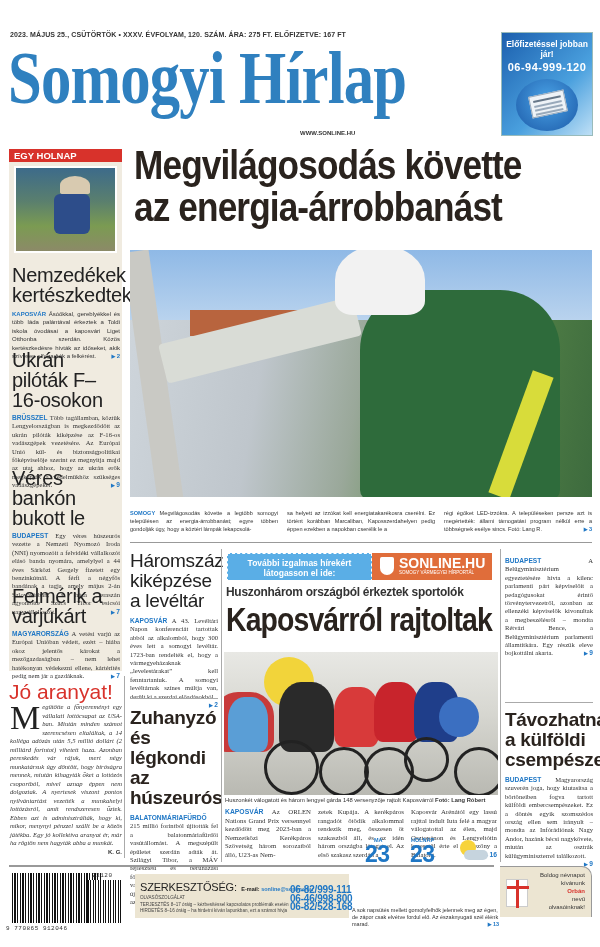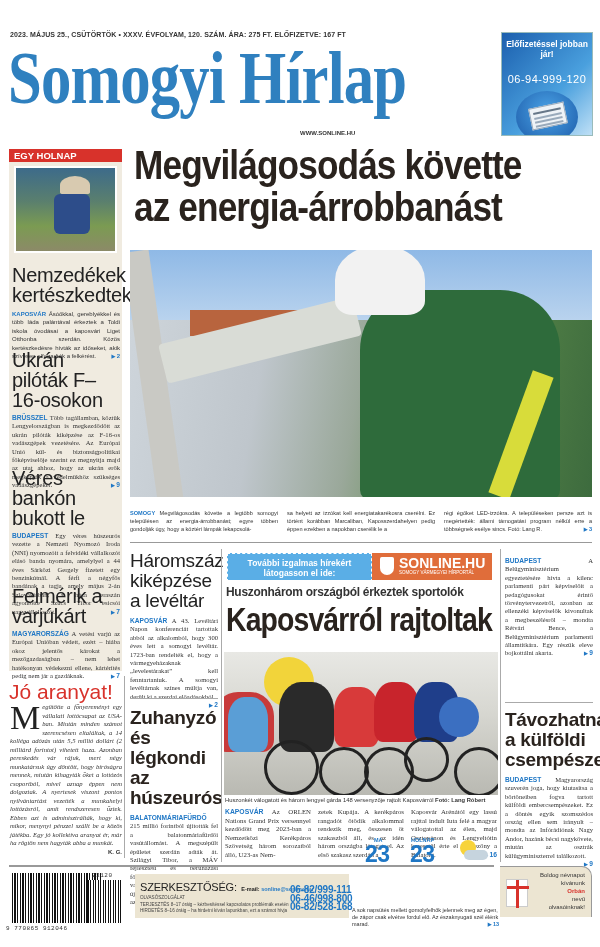--- a/index.html
+++ b/index.html
@@ -3,21 +3,21 @@
 <meta charset="utf-8">
 <style>
 *{box-sizing:border-box;margin:0;padding:0}
 body{width:600px;height:947px;background:#fff;font-family:"Liberation Sans",sans-serif;color:#222;position:relative;overflow:hidden}
 .abs{position:absolute}
 .dateline{left:10px;top:31px;font-size:7px;font-weight:bold;letter-spacing:0.1px;color:#333}
 .masthead{left:8px;top:38px;font-family:"Liberation Serif",serif;font-weight:bold;font-size:74px;color:#2f80bf;letter-spacing:-1px;line-height:80px;transform:scaleX(0.82);transform-origin:left top;white-space:nowrap}
 .url{left:300px;top:130px;font-size:6px;font-weight:bold;color:#333}
 .promo{left:501px;top:32px;width:92px;height:104px;background:linear-gradient(135deg,#1b5fae,#4aa0de 60%,#bfe0f6);border:1px solid #9bb;color:#fff;text-align:center;overflow:hidden}
 .promo .t1{font-size:8.5px;font-weight:bold;margin-top:6px;font-family:"Liberation Sans Narrow","Liberation Sans",sans-serif}
-.promo .t2{font-size:11px;font-weight:normal;margin-top:14px;letter-spacing:0.5px}
+.promo .t2{font-size:11px;font-weight:bold;margin-top:2px;letter-spacing:0.5px}
 .promo .bubble{width:62px;height:52px;margin:6px auto 0;border-radius:50%;background:radial-gradient(circle at 50% 40%,#4aa3e6,#1c5aa8);position:relative}
 .promo .paper{position:absolute;left:14px;top:14px;width:36px;height:22px;background:#eef3f7;transform:rotate(-12deg);border:1px solid #9ab}
 .promo .paper::before{content:"";position:absolute;left:3px;top:4px;width:28px;height:2px;background:#678;box-shadow:0 5px 0 #9ab,0 9px 0 #9ab,0 13px 0 #9ab}
 .sidebar{left:9px;top:149px;width:113px;height:522px;background:#f0ebe0}
 .egy{left:9px;top:149px;width:113px;height:13px;background:#d8322b;color:#fff;font-size:9.5px;font-weight:bold;padding-left:5px;line-height:13px}
 .sidephoto{left:14px;top:166px;width:103px;height:87px;background:linear-gradient(180deg,#3d6b8a 0%,#5a7f6e 40%,#7b9b52 70%,#8c8a68 100%);border:2px solid #fff}
 .sidephoto .hat{position:absolute;left:44px;top:8px;width:30px;height:18px;border-radius:50% 50% 10% 10%;background:#d8cab0}
 .sidephoto .body{position:absolute;left:38px;top:26px;width:36px;height:40px;background:#2d4d8a;border-radius:6px}
 .sh{font-size:20px;line-height:20px;color:#222;letter-spacing:-0.3px}
 .sb{font-family:"Liberation Serif",serif;font-size:6.6px;line-height:8.4px;color:#333;text-align:justify}

